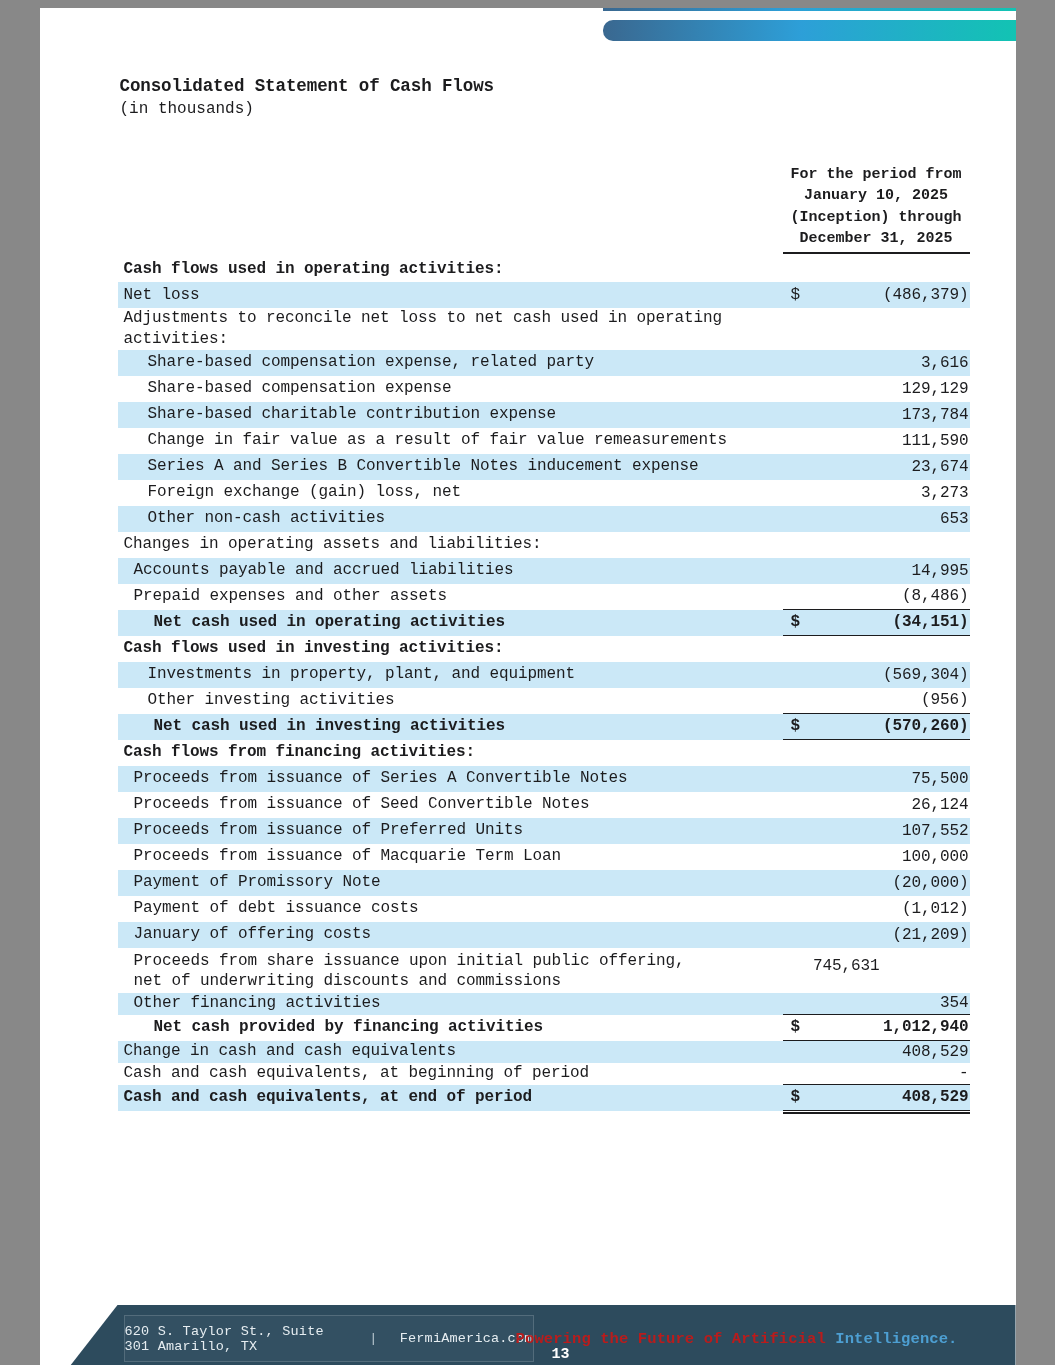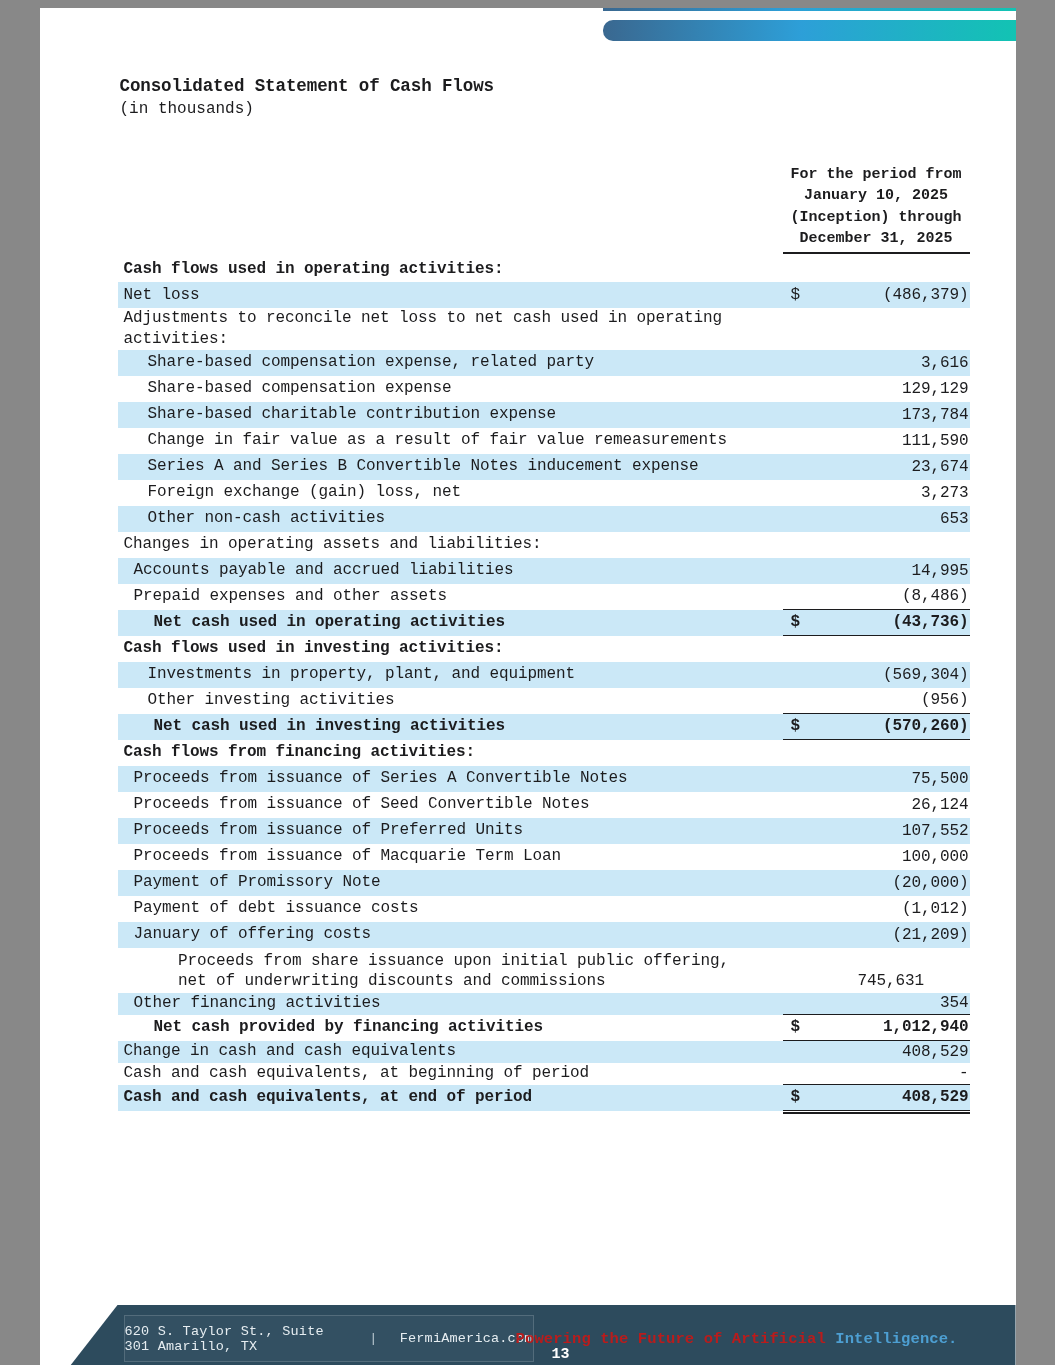--- a/index.html
+++ b/index.html
@@ -25,34 +25,34 @@
   .doc-title{position:absolute; left:80px; top:68px; font-size:17.5px; font-weight:bold; letter-spacing:-0.1px;}
   .doc-subtitle{position:absolute; left:80px; top:92px; font-size:16px;}
 
   
   .period-head{position:absolute; left:743px; top:156px; width:187px;
     text-align:center; font-weight:bold; font-size:15px; line-height:1.42;
     padding-bottom:3px; border-bottom:2px solid var(--ink);}
 
   
   .cf-table{position:absolute; left:78px; top:248px; width:852px;}
-  .row{display:flex; min-height:26px; align-items:stretch;justify-content:center;}
+  .row{display:flex; min-height:26px; align-items:stretch;}
   .row.short{min-height:22px;}
   .row.tall{min-height:45px;}
   .row.bg-blue{background:var(--row-blue);}
   .row.bold{font-weight:bold;}
   .label{flex:1 1 auto; font-size:16px; letter-spacing:-0.1px; display:flex; align-items:center; line-height:1.3;}
   .tall .label{max-width:560px; align-items:flex-start; padding-top:3px;}
   .ind-0{padding-left:6px;}
   .ind-1{padding-left:16px;}
   .ind-2{padding-left:30px;}
   .ind-3{padding-left:36px;}
   .amtbox{flex:0 0 187px; display:flex; justify-content:space-between; align-items:center;
     font-size:16px; letter-spacing:-0.1px; position:relative;}
-  .tall .amtbox{align-items:flex-end; padding-bottom:3px;}
+  .tall .amtbox{align-items:flex-end; padding-bottom:18px;}
   .dollar{padding-left:8px;}
   .amount{padding-right:1px;}
   .rule-single{border-bottom:1.5px solid var(--ink);}
   .rule-double{border-bottom:1.5px solid var(--ink);}
   .rule-double::after{content:""; position:absolute; left:0; right:0; bottom:-4px; height:1.5px; background:var(--ink);}
 
   
   .footer-bar{position:absolute; left:25px; right:0; top:1297px; height:68px;
     background:var(--footer-bg);
     -webkit-clip-path:polygon(53px 0, 100% 0, 100% 100%, 0 100%);
@@ -177,21 +177,21 @@
         <div class="label ind-1">Prepaid expenses and other assets</div>
         <div class="amtbox rule-single">
           <span class="dollar"></span>
           <span class="amount">(8,486)</span>
         </div>
       </div>
       <div class="row bg-blue bold">
         <div class="label ind-3">Net cash used in operating activities</div>
         <div class="amtbox rule-single">
           <span class="dollar">$</span>
-          <span class="amount">(43,736)</span>
+          <span class="amount">(34,151)</span>
         </div>
       </div>
       <div class="row bg-white bold">
         <div class="label ind-0">Cash flows used in investing activities:</div>
         <div class="amtbox rule-none">
           <span class="dollar"></span>
           <span class="amount"></span>
         </div>
       </div>
       <div class="row bg-blue">

